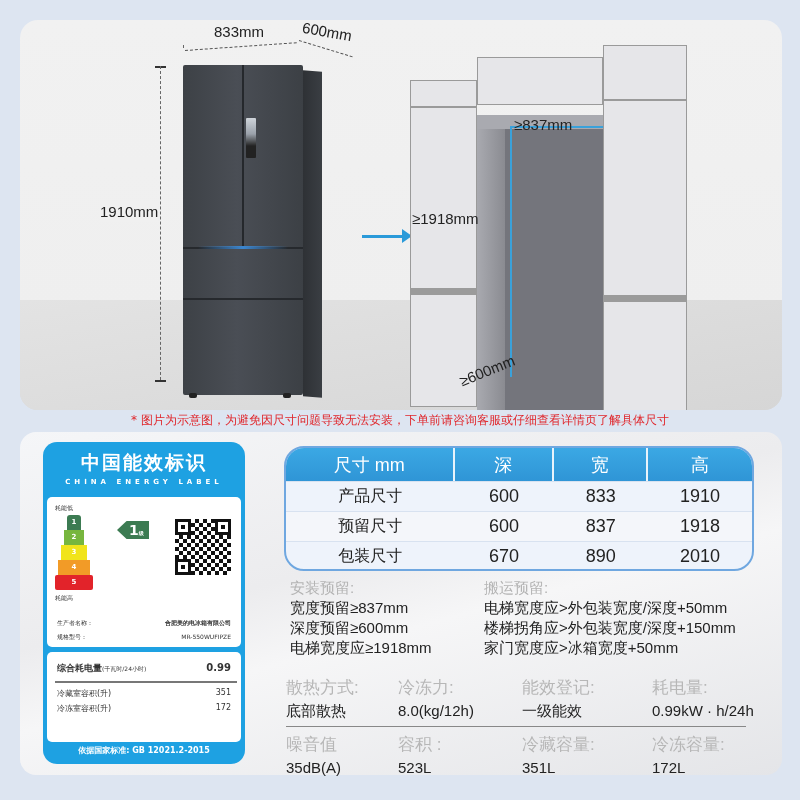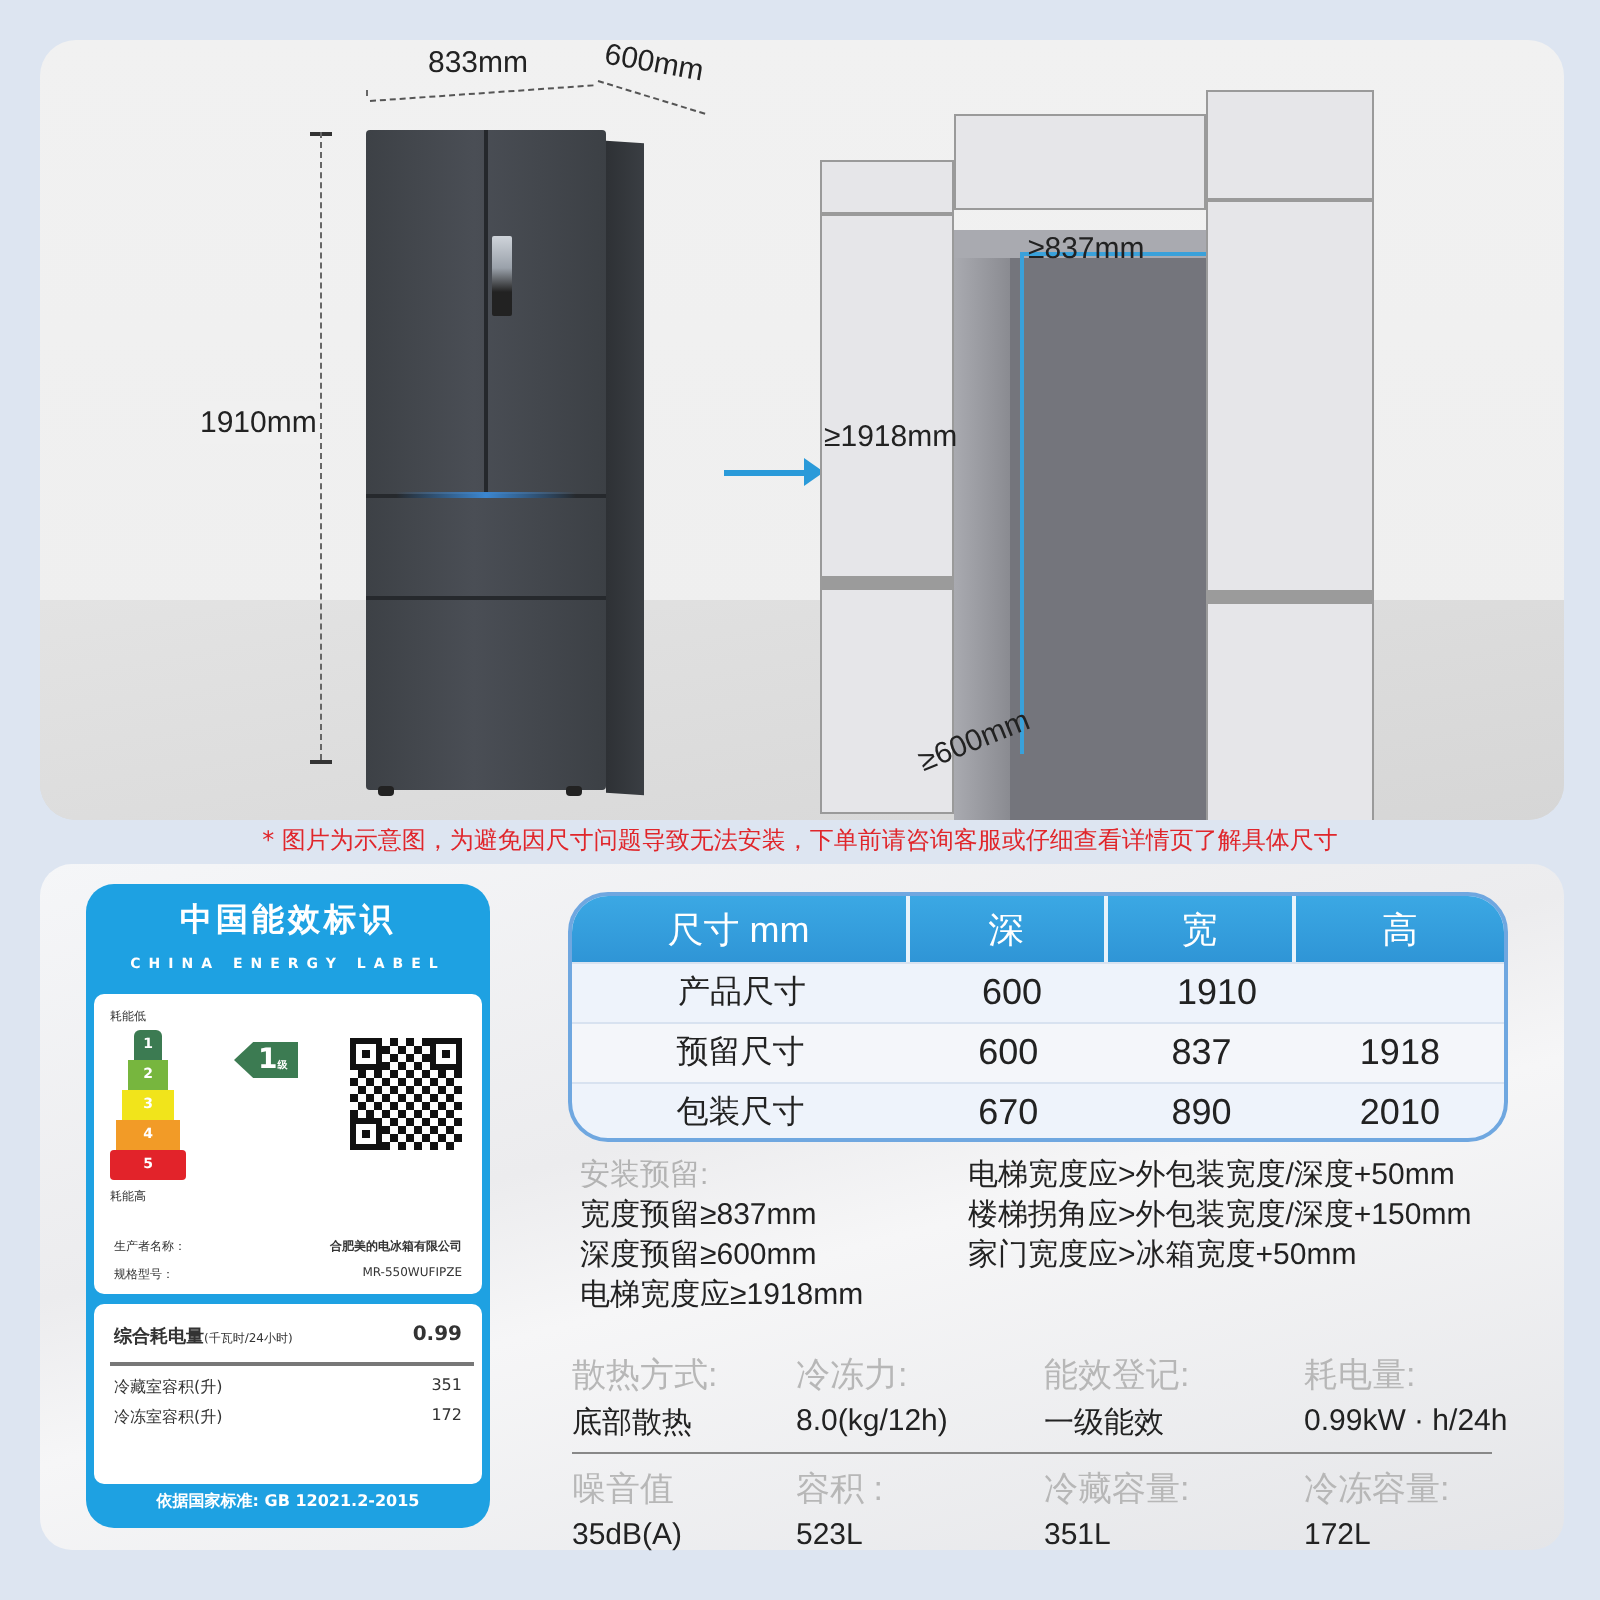--- a/index.html
+++ b/index.html
@@ -35,21 +35,21 @@
   .bl-v { position: absolute; left: 100px; top: 82px; width: 2px; height: 250px; background: #3aa1da; }
   .bl-h { position: absolute; left: 100px; top: 81px; width: 93px; height: 2px; background: #3aa1da; }
   .shelf { position: absolute; height: 7px; background: #9b9b9b; }
 
   .disclaimer { position: absolute; left: 0; top: 412px; width: 800px; text-align: center; font-size: 12px; color: #e0262b; }
 
   
   .bottom { position: absolute; left: 20px; top: 432px; width: 762px; height: 343px; border-radius: 16px;
             background: linear-gradient(165deg,#f5f6f8 0%,#ececee 40%,#f6f6f7 55%,#e4e5e8 100%); }
   .el { position: absolute; left: 43px; top: 442px; width: 202px; height: 322px; background: #1ea1e2; border-radius: 14px; }
-  .el-title { position: absolute; left: 0; top: 8px; width: 100%; text-align: center; color: #fff; font-size: 16px; font-weight: bold; letter-spacing: 2px; }
+  .el-title { position: absolute; left: 0; top: 8px; width: 100%; text-align: center; color: #fff; font-size: 19px; font-weight: bold; letter-spacing: 2px; }
   .el-sub { position: absolute; left: 0; top: 36px; width: 100%; text-align: center; color: #fff; font-size: 7px; font-weight: bold; letter-spacing: 4px; }
   .el-white1 { position: absolute; left: 4px; top: 55px; width: 194px; height: 150px; background: #fff; border-radius: 5px; }
   .el-white2 { position: absolute; left: 4px; top: 210px; width: 194px; height: 90px; background: #fff; border-radius: 5px; }
   .el-foot { position: absolute; left: 0; top: 303px; width: 100%; text-align: center; color: #fff; font-size: 8px; font-weight: bold; }
   .tiny { position: absolute; font-size: 6px; color: #333; white-space: nowrap; }
   .bar { position: absolute; height: 15px; color: #fff; font-size: 7px; font-weight: bold; text-align: center; line-height: 15px; }
   .grade-tag { position: absolute; left: 70px; top: 24px; width: 32px; height: 18px; background: #3c7b52; clip-path: polygon(0 50%,30% 0,100% 0,100% 100%,30% 100%); color: #fff; font-weight: bold; font-size: 14px; line-height: 18px; padding-left: 12px; }
   .grade-tag small { font-size: 5px; }
   .qr { position: absolute; left: 128px; top: 22px; width: 56px; height: 56px;
         background:
@@ -176,20 +176,21 @@
 <div class="dtable">
   <div class="hdr">
     <div class="cell c0">尺寸 mm</div>
     <div class="cell c1">深</div>
     <div class="cell c2">宽</div>
     <div class="cell c3">高</div>
   </div>
   <div class="row">
     <div class="cell c0">产品尺寸</div>
     <div class="cell c1">600</div>
+    <div class="cell c2">833</div>
     <div class="cell c3">1910</div>
   </div>
   <div class="row">
     <div class="cell c0">预留尺寸</div>
     <div class="cell c1">600</div>
     <div class="cell c2">837</div>
     <div class="cell c3">1918</div>
   </div>
   <div class="row">
     <div class="cell c0">包装尺寸</div>
@@ -199,20 +200,21 @@
   </div>
 </div>
 
 <div class="notes" style="left:290px;top:578px">
   <div class="gray">安装预留:</div>
   <div>宽度预留≥837mm</div>
   <div>深度预留≥600mm</div>
   <div>电梯宽度应≥1918mm</div>
 </div>
 <div class="notes" style="left:484px;top:578px">
+  <div class="gray">搬运预留:</div>
   <div>电梯宽度应&gt;外包装宽度/深度+50mm</div>
   <div>楼梯拐角应&gt;外包装宽度/深度+150mm</div>
   <div>家门宽度应&gt;冰箱宽度+50mm</div>
 </div>
 
 <div class="spec" style="left:286px;top:676px">
     <div class="k">散热方式:</div>
     <div class="v">底部散热</div>
   </div>
 <div class="spec" style="left:398px;top:676px">

